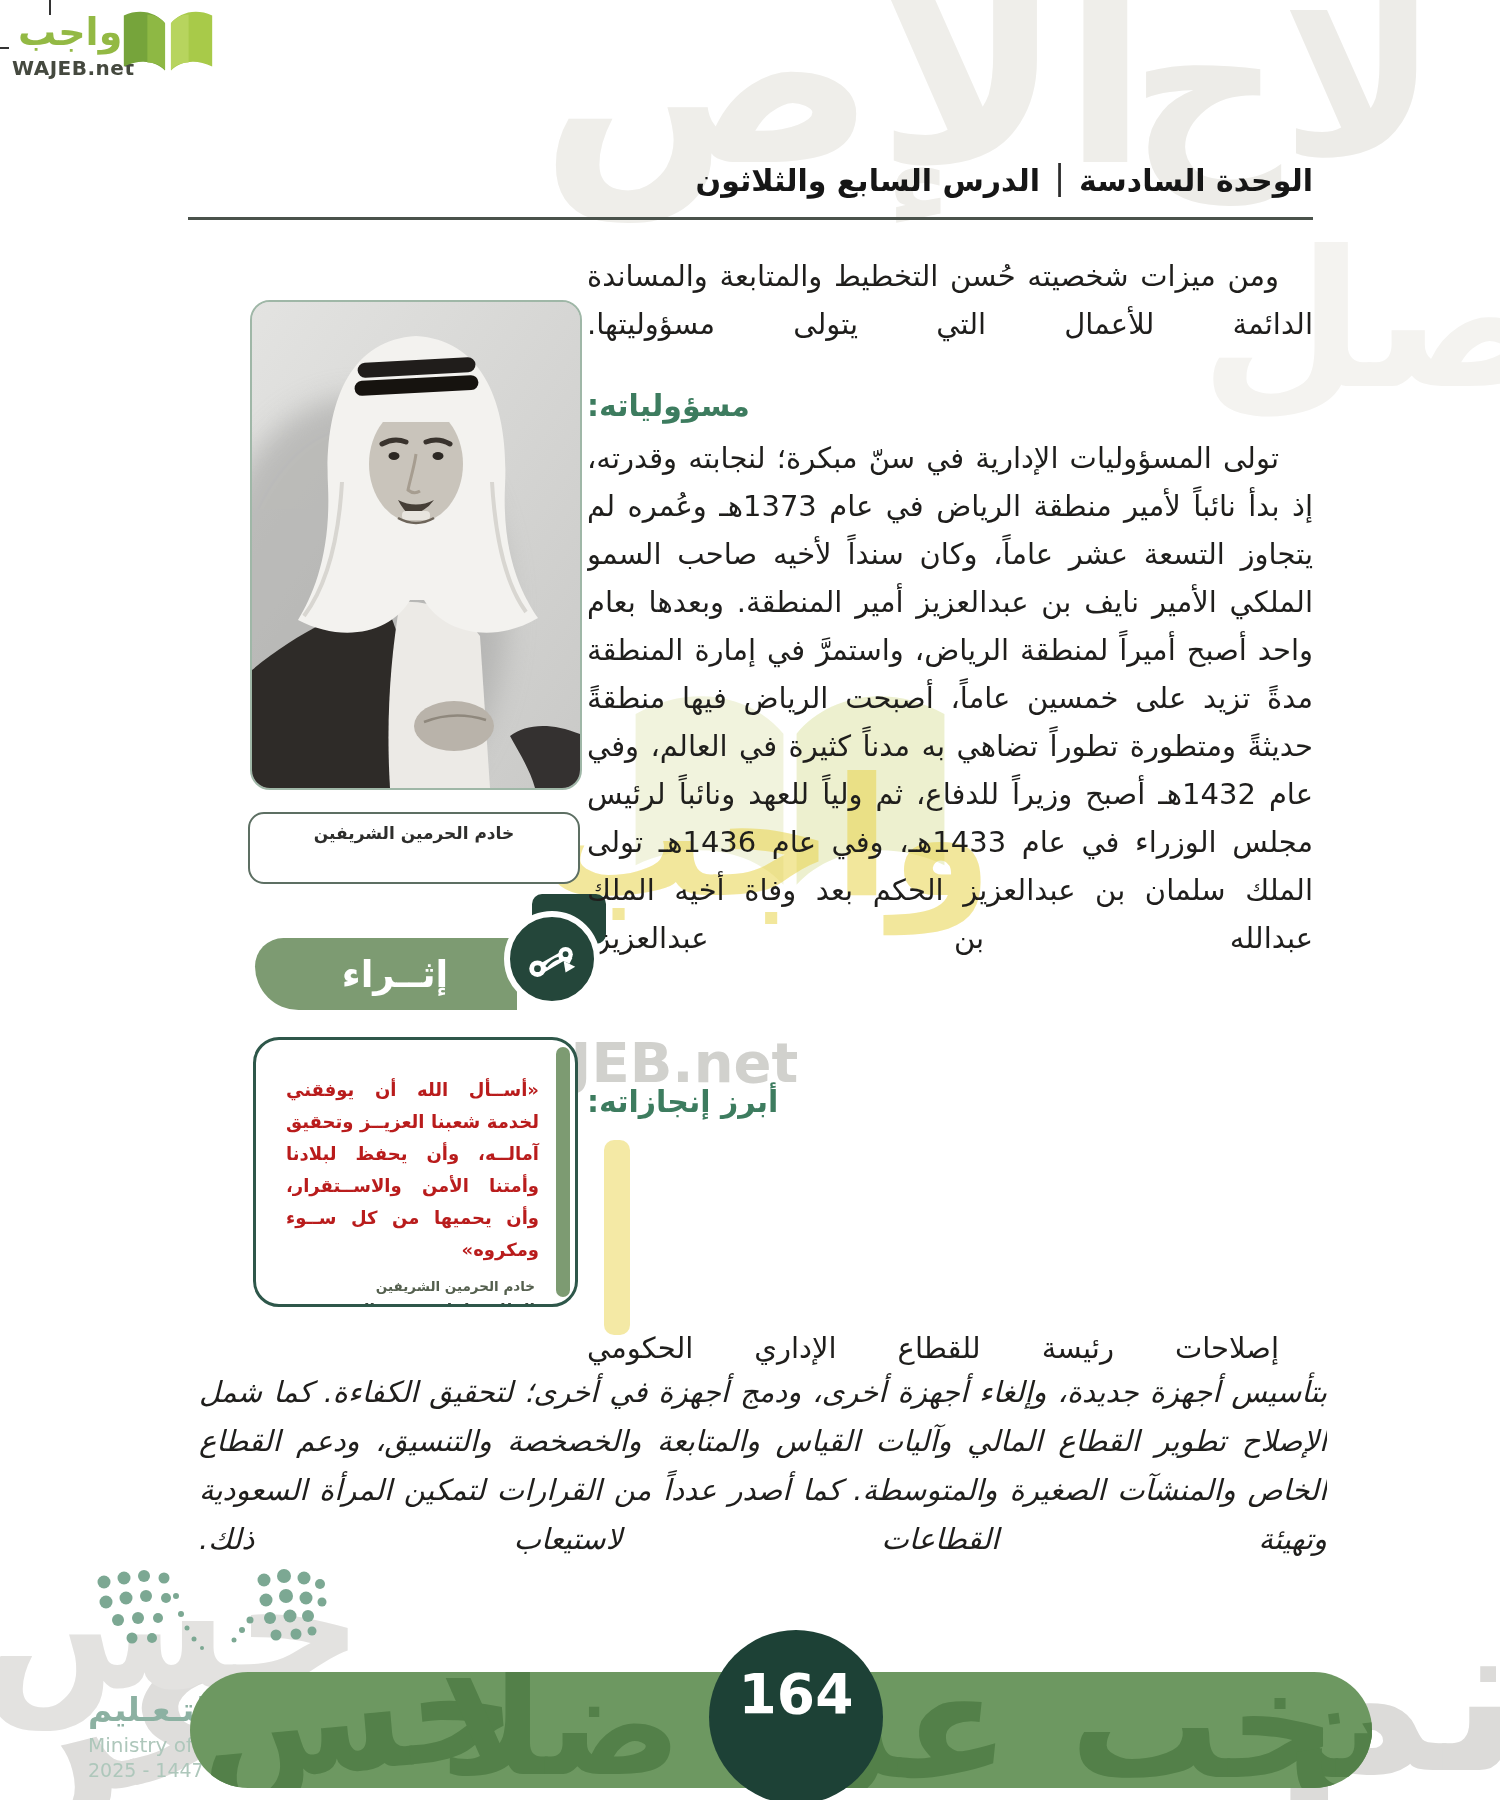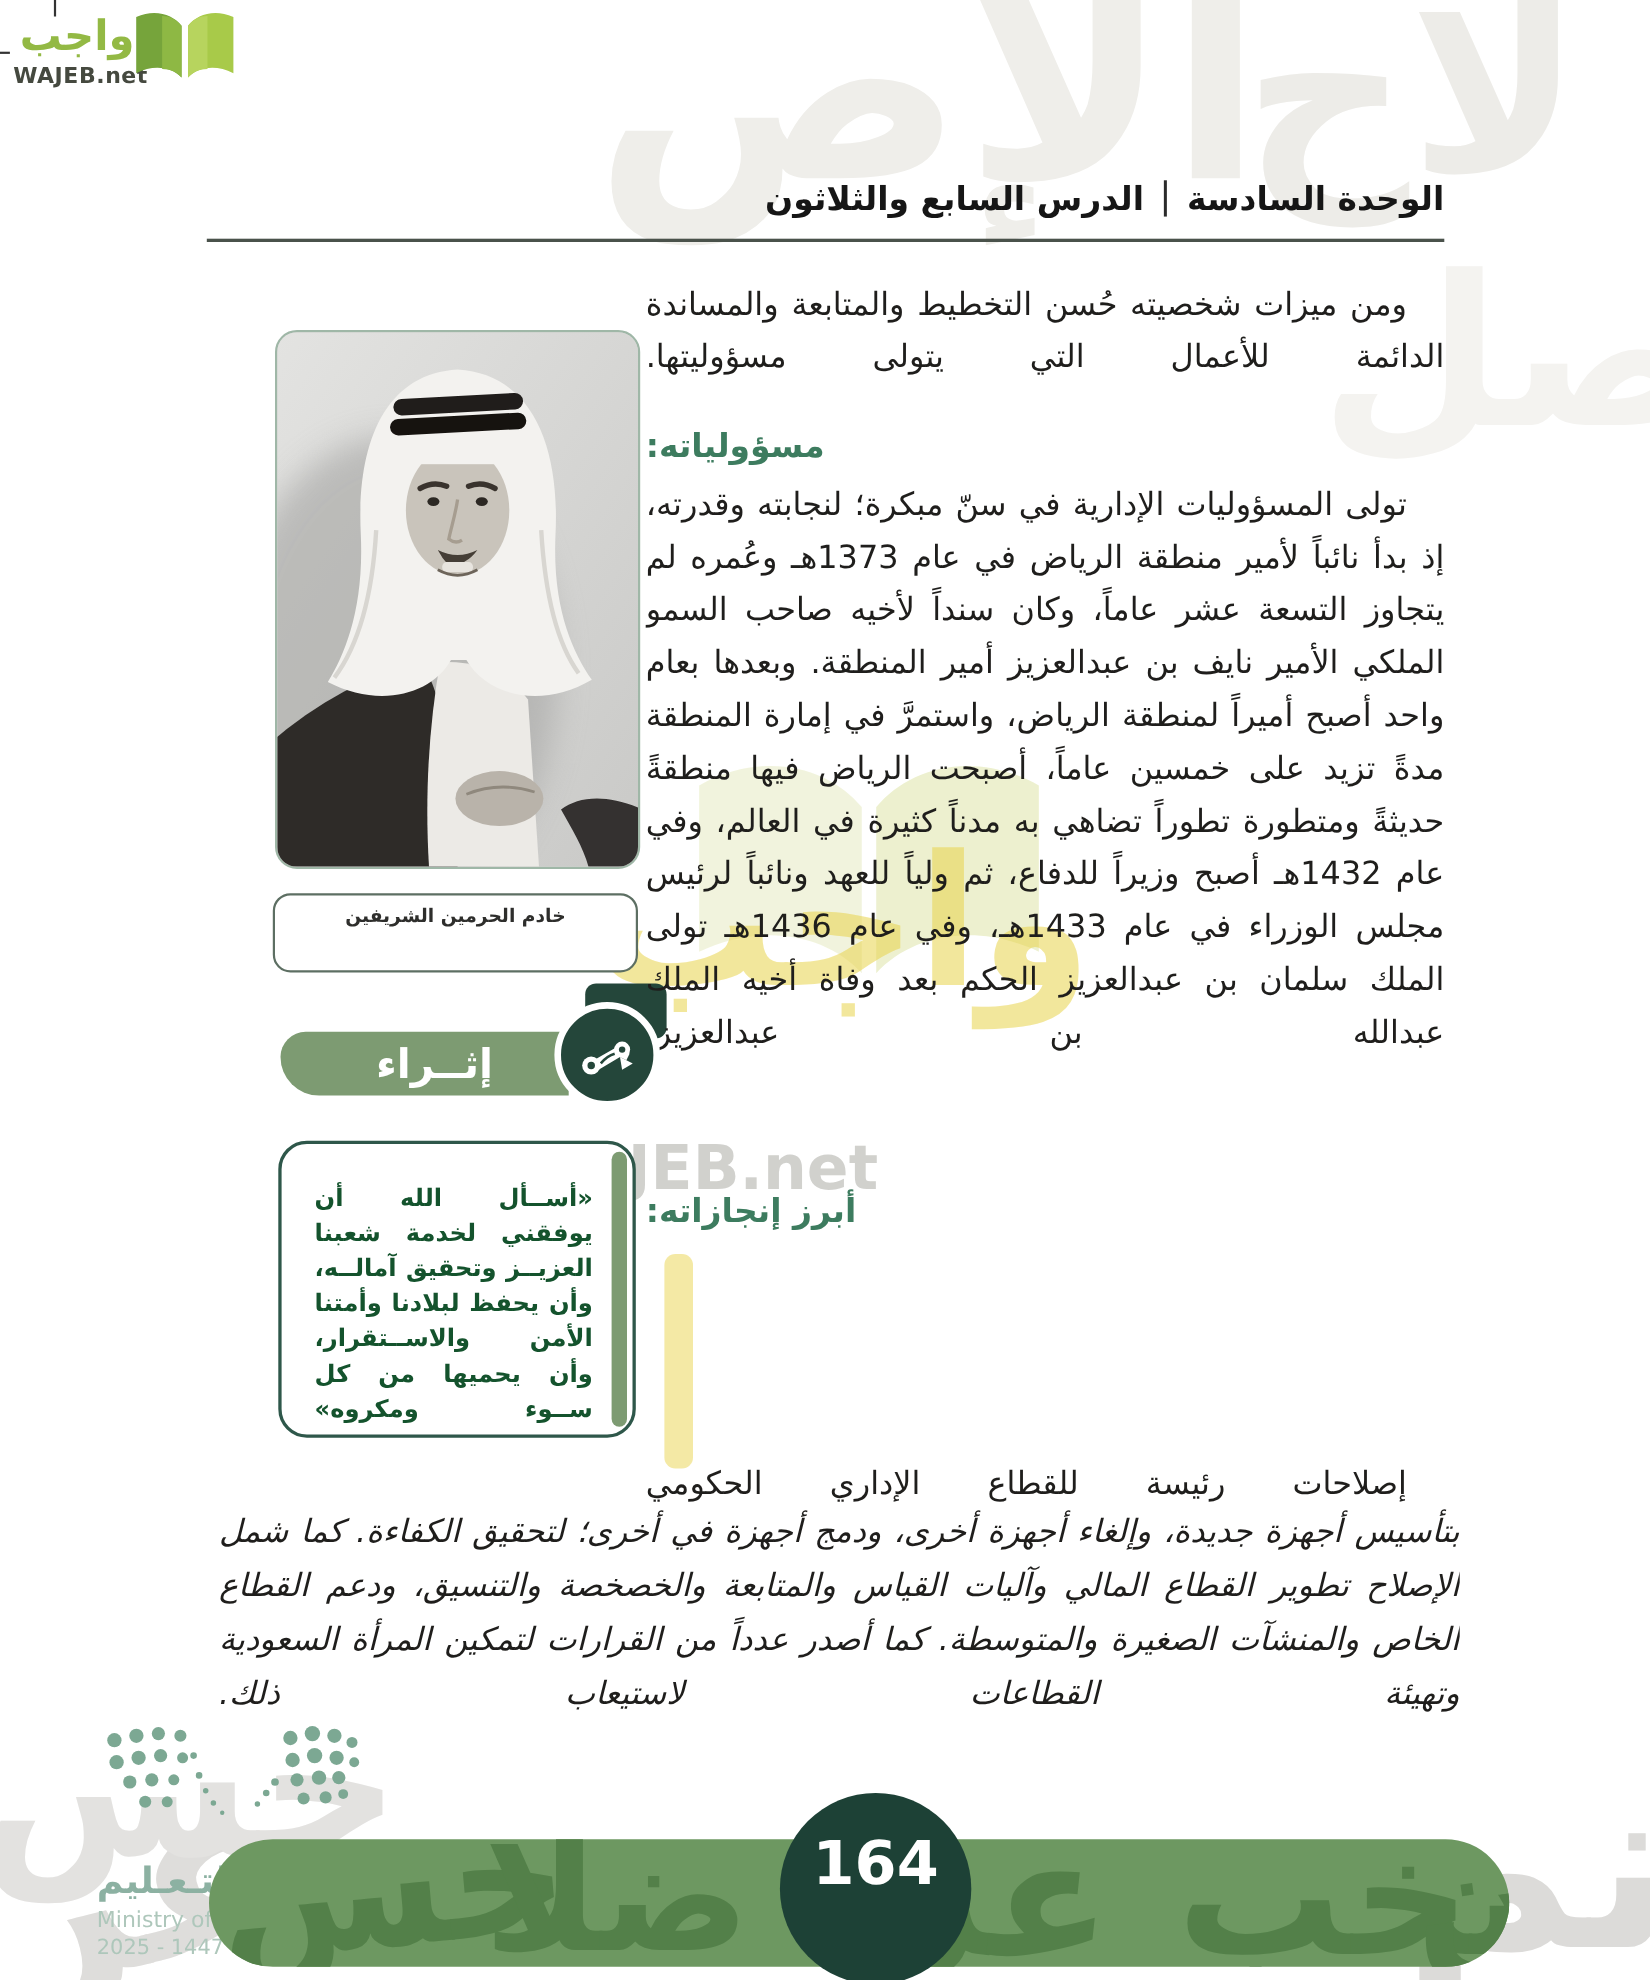--- a/index.html
+++ b/index.html
@@ -28,31 +28,31 @@
   .header .divider{margin:0 14px;font-size:33px;font-weight:normal;color:#2b2b2b;position:relative;top:-2px;}
   .header-rule{position:absolute;left:188px;right:187px;top:217px;height:3px;background:#4a524b;z-index:3;}
   
   .photo-frame{position:absolute;left:250px;top:300px;width:328px;height:486px;border:2px solid #9fb7a7;
                border-radius:20px;overflow:hidden;background:#d8d8d6;z-index:3;}
   .caption-box{position:absolute;left:248px;top:812px;width:332px;height:72px;border:2px solid #5d6f63;
                border-radius:16px;text-align:center;color:#2e2e2c;z-index:3;background:#fff;box-sizing:border-box;}
   .caption-box .l1{font-size:17px;font-weight:bold;margin-top:9px;}
   .caption-box .l2{font-size:15.5px;font-weight:bold;margin-top:3px;}
   
-  .enrich-banner{position:absolute;left:255px;top:938px;width:262px;height:58px;background:#7d9b72;
+  .enrich-banner{position:absolute;left:255px;top:938px;width:262px;height:72px;background:#7d9b72;
                  border-radius:30px 0 0 46px;display:flex;align-items:center;justify-content:center;z-index:3;}
   .enrich-banner span{color:#ffffff;font-size:37px;font-weight:bold;padding-left:18px;}
   .enrich-tab{position:absolute;left:532px;top:894px;width:74px;height:50px;background:#24463a;border-radius:10px;z-index:3;}
   .enrich-circle{position:absolute;left:504px;top:911px;width:96px;height:96px;background:#24463a;border:6px solid #ffffff;
                  border-radius:50%;box-sizing:border-box;z-index:4;display:flex;align-items:center;justify-content:center;}
   
   .quote-box{position:absolute;left:253px;top:1037px;width:325px;height:270px;background:#ffffff;border:3px solid #2e574a;
              border-radius:26px;z-index:3;box-sizing:border-box;overflow:hidden;}
   .quote-bar{position:absolute;right:5px;top:7px;bottom:7px;width:14px;background:#7d9b72;border-radius:8px;}
-  .quote-text{direction:rtl;padding:34px 36px 0 30px;font-size:22px;font-weight:bold;line-height:32px;color:#14532d;
+  .quote-text{direction:rtl;padding:34px 36px 0 30px;font-size:18px;font-weight:bold;line-height:32px;color:#b91c1c;
               text-align:justify;text-align-last:justify;}
   .quote-attr1{direction:rtl;text-align:right;padding:12px 40px 0 0;font-size:13.5px;font-weight:bold;color:#55604f;}
   .quote-attr2{direction:rtl;text-align:right;padding:6px 40px 0 0;font-size:16px;font-weight:bold;color:#3c463d;}
   
   .col{position:absolute;left:587px;width:726px;direction:rtl;text-align:justify;text-align-last:justify;
        font-size:29px;line-height:48px;color:#1f1e1c;z-index:3;}
   .heading{position:absolute;left:587px;width:726px;direction:rtl;text-align:left;font-size:30px;font-weight:bold;
            color:#3d7c5f;z-index:3;}
   .indent{text-indent:34px;}
   #p1{top:252px;height:110px;overflow:hidden;}

